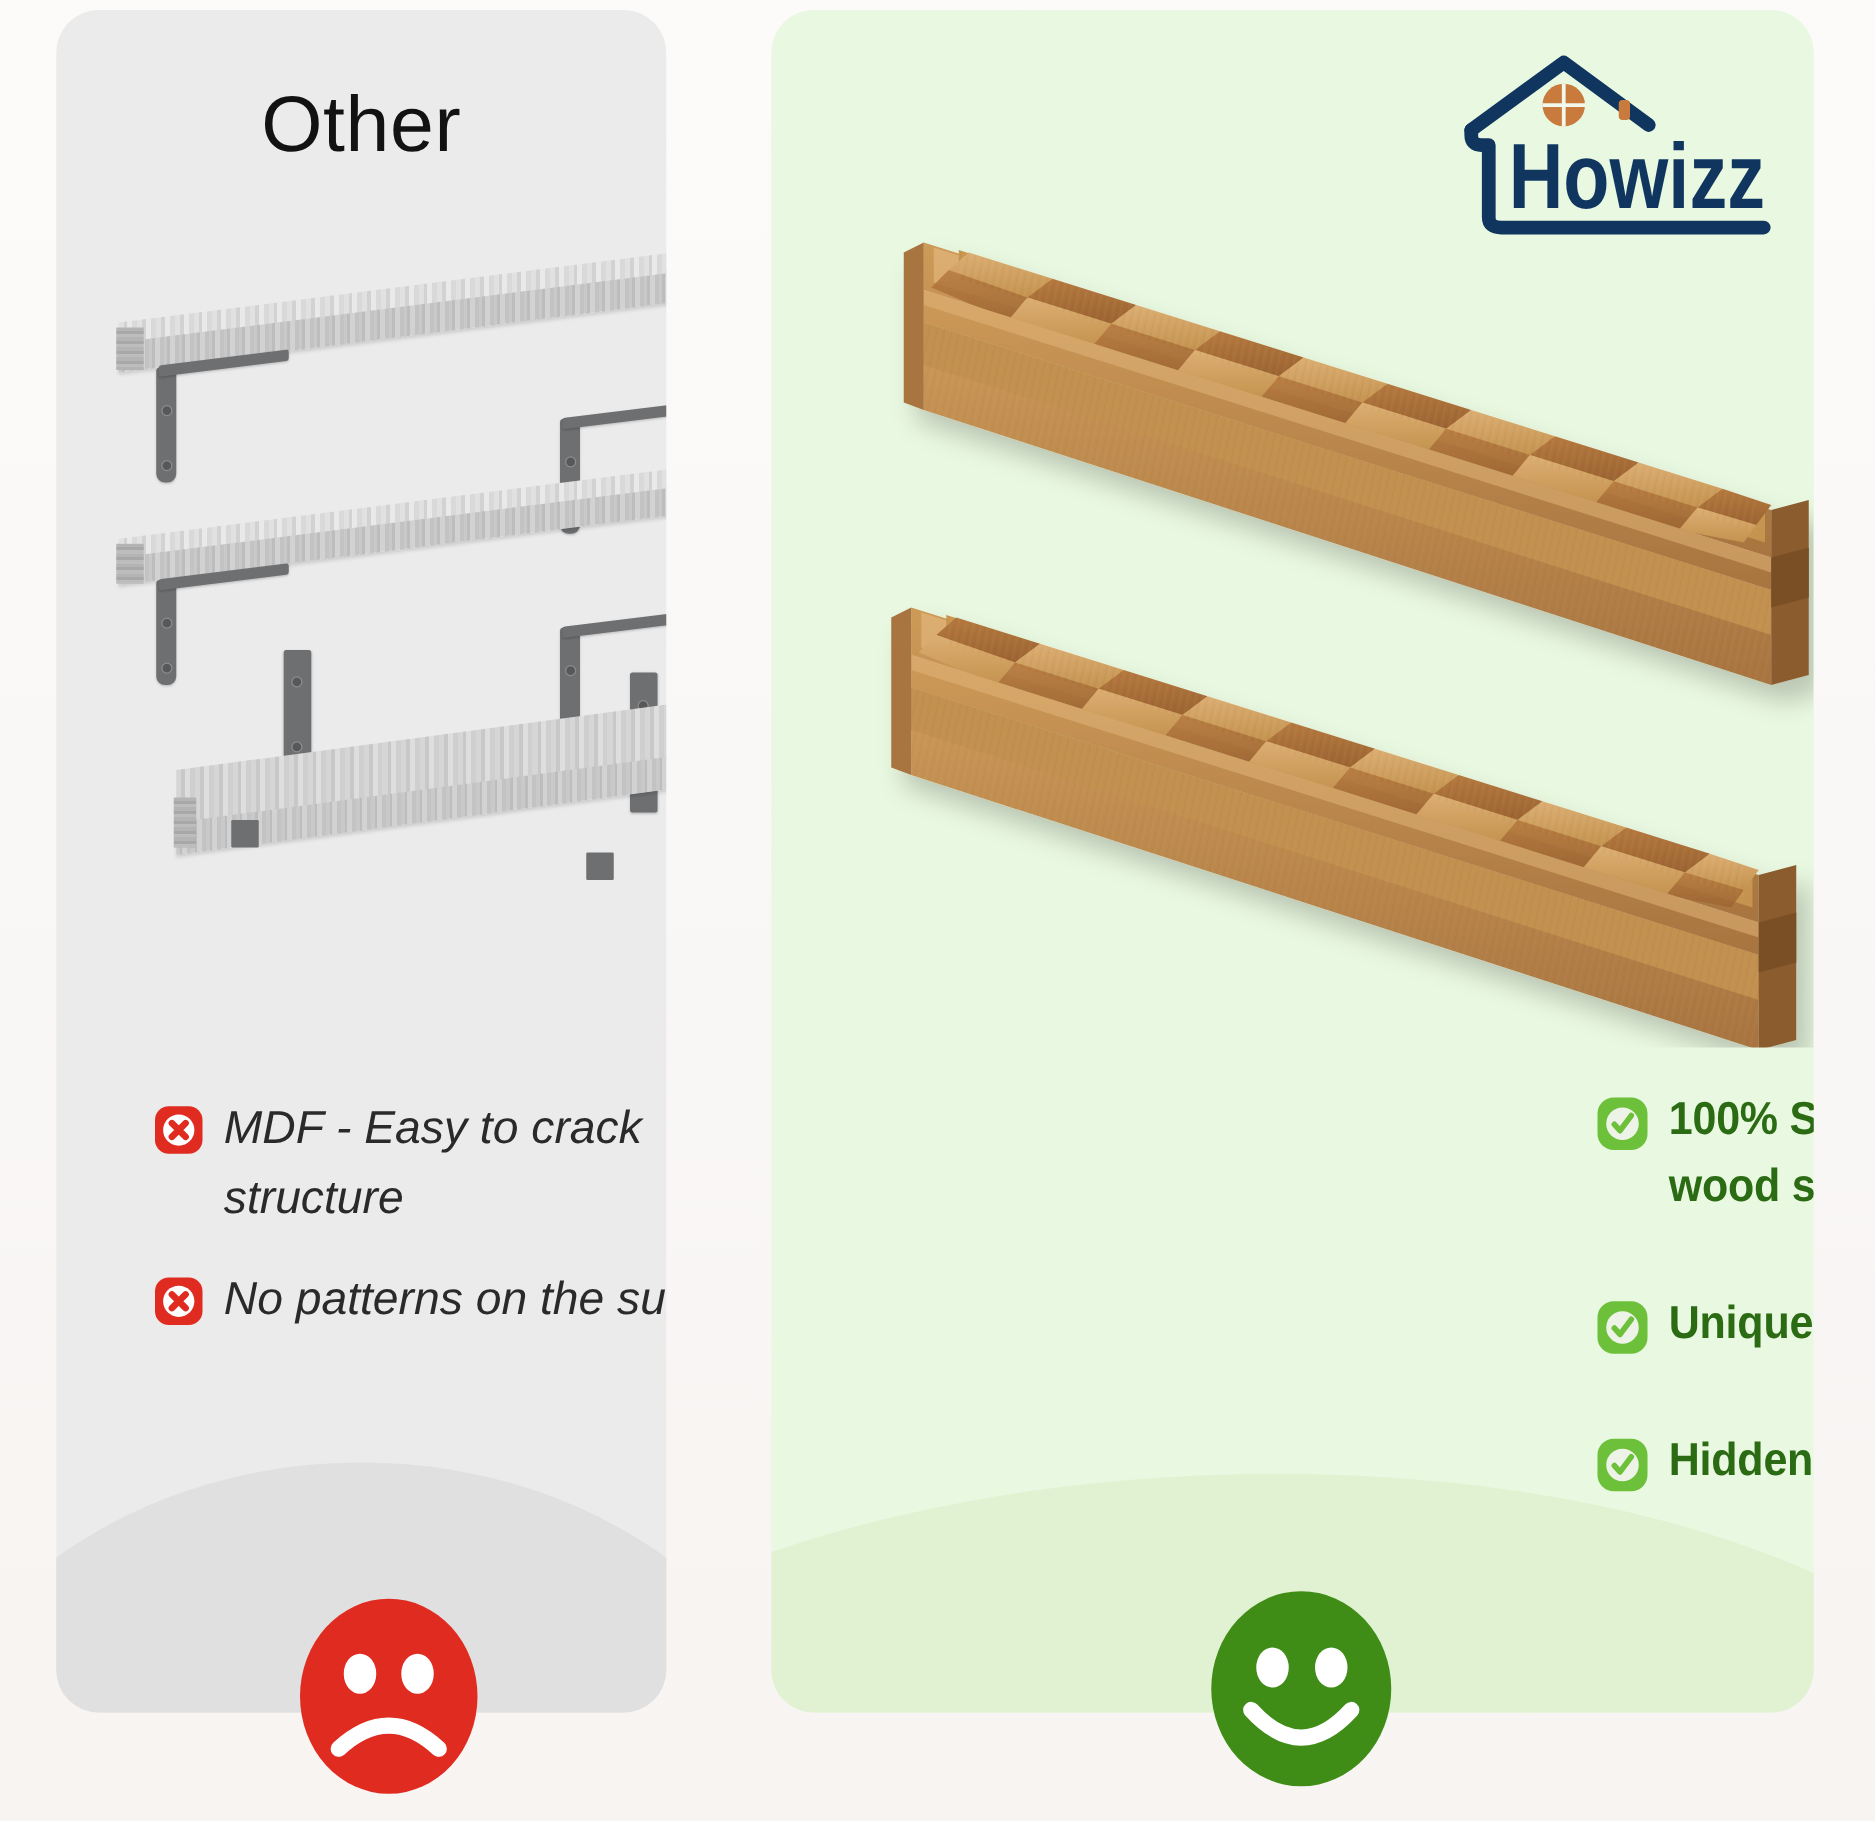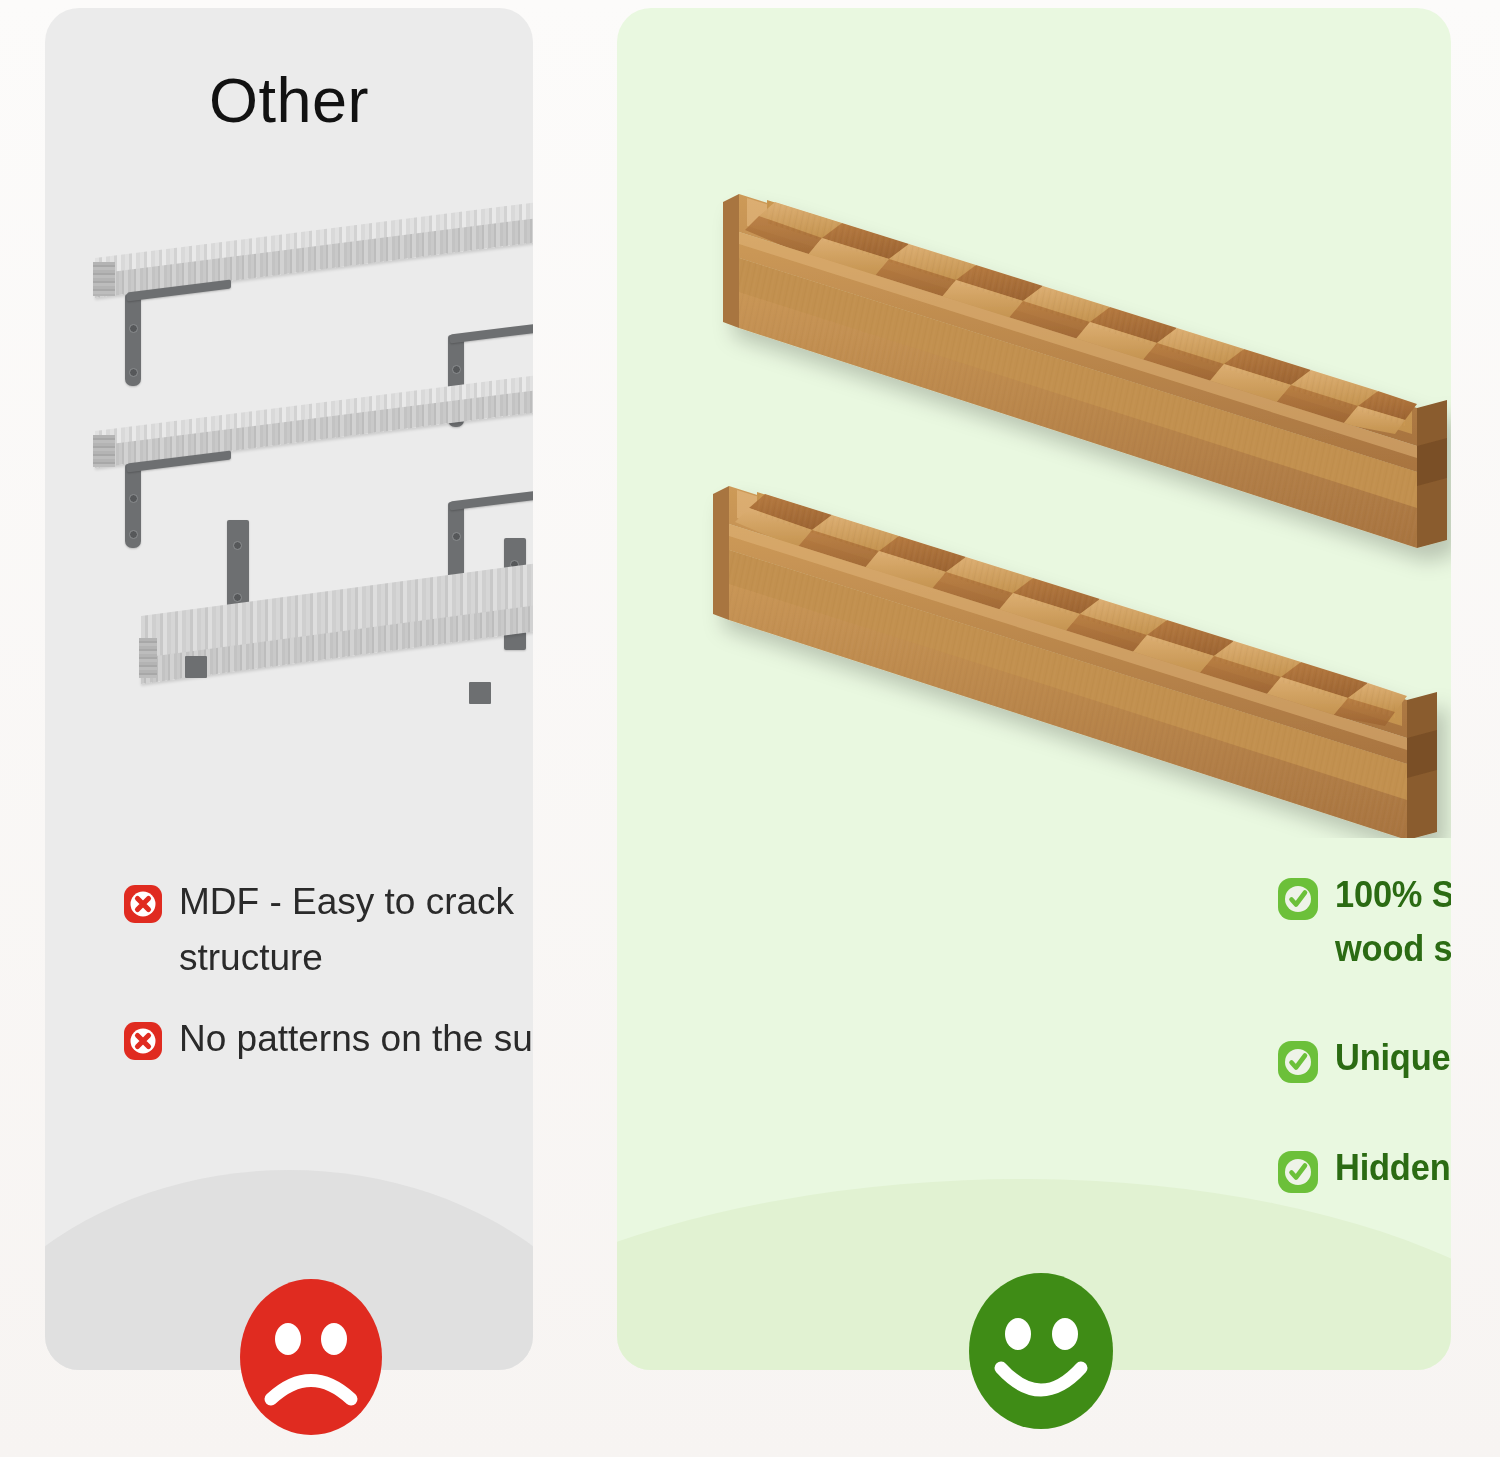--- a/index.html
+++ b/index.html
@@ -65,20 +65,21 @@
   .bullets-right .bullet{margin-bottom:56px;}
 
   .bico{flex:0 0 auto;width:40px;height:40px;margin-right:16px;}
   .bullets-left .bico{margin-top:10px;}
   .bullets-right .bico{margin-top:9px;width:42px;height:44px;}
   .bico svg{display:block;width:100%;height:100%;}
 
   .btext-left{
     font-size:37px;line-height:1.5;color:#2a2a2a;font-weight:400;
     font-family:"Liberation Sans", sans-serif;
+    font-style:italic;
   }
   .btext-right{
     font-size:37px;line-height:1.45;color:#2b6b13;font-weight:bold;
     font-family:"Liberation Sans", sans-serif;
     transform:scaleX(.93);transform-origin:left center;
     letter-spacing:-.2px;
   }
 
   
   .face{position:absolute;}
@@ -167,20 +168,32 @@
           </svg>
         </span>
         <span class="btext-left">No patterns on the surface</span>
       </div>
     </div>
   </div>
 
   <div class="panel panel-right">
     <div class="wave"></div>
 
+    <div class="logo">
+      <svg viewBox="0 0 250 152">
+        <path d="M10 62 L84 8 L152 58" fill="none" stroke="#10355f" stroke-width="11" stroke-linecap="round" stroke-linejoin="round"></path>
+        <path d="M10 62 L10 66 Q10 74 18 74 L24 74 L24 132 Q24 140 34 140 L244 140" fill="none" stroke="#10355f" stroke-width="11" stroke-linecap="round" stroke-linejoin="round"></path>
+        <circle cx="84" cy="42" r="17" fill="#c97b3e"></circle>
+        <path d="M84 25 L84 59 M67 42 L101 42" stroke="#f3f8ec" stroke-width="3"></path>
+        <g fill="#10355f" font-family="Liberation Sans, sans-serif" font-size="74" font-weight="bold">
+          <text x="40" y="124" textLength="205" lengthAdjust="spacingAndGlyphs">Howizz</text>
+        </g>
+        <rect x="128" y="38" width="9" height="16" rx="3" fill="#c97b3e"></rect>
+      </svg>
+    </div>
 
     <div class="wood-wrap">
       <svg width="834" height="760" viewBox="0 0 834 760">
         <defs>
           <linearGradient id="wlight" x1="0" y1="0" x2="0" y2="1">
             <stop offset="0" stop-color="#dcae72"></stop>
               <stop offset="1" stop-color="#c4934f"></stop>
           </linearGradient>
           <linearGradient id="wdark" x1="0" y1="0" x2="0" y2="1">
             <stop offset="0" stop-color="#b5793f"></stop>

